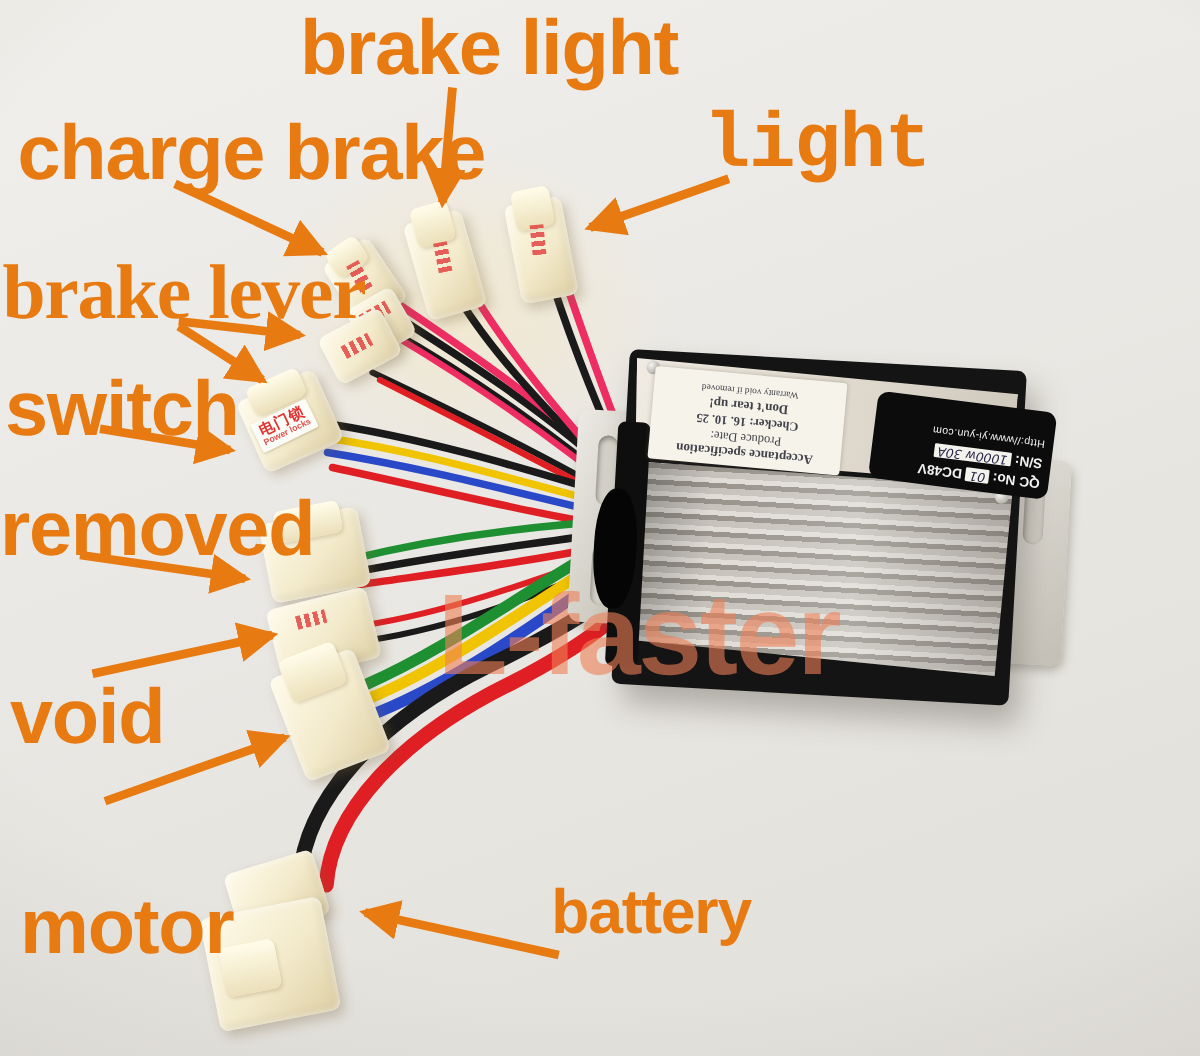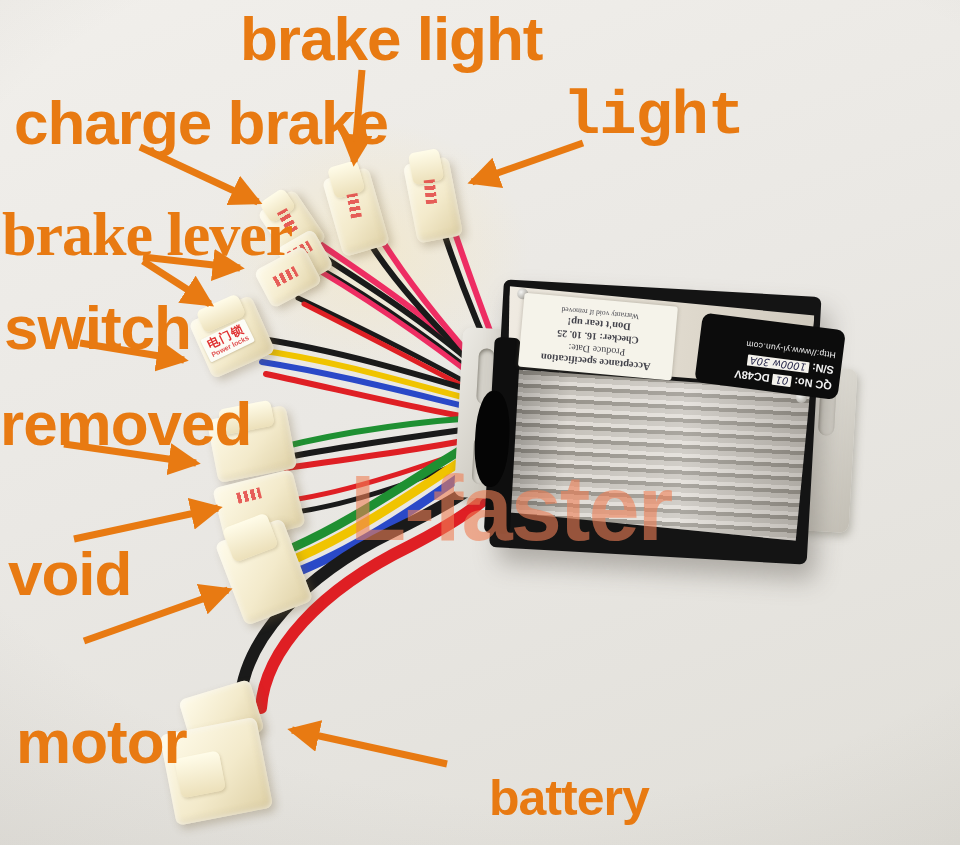--- a/index.html
+++ b/index.html
@@ -236,13 +236,13 @@
 </svg>
 
 <div class="lbl" style="left:240px;top:8px;">brake light</div>
 <div class="lbl" style="left:14px;top:92px;">charge brake</div>
 <div class="lbl" style="left:563px;top:86px;font-family:Liberation Mono, monospace;">light</div>
 <div class="lbl" style="left:2px;top:203px;font-family:Liberation Serif, serif;">brake lever</div>
 <div class="lbl" style="left:4px;top:297px;">switch</div>
 <div class="lbl" style="left:0px;top:393px;">removed</div>
 <div class="lbl" style="left:8px;top:543px;">void</div>
 <div class="lbl" style="left:16px;top:663px;margin-top:48px;">motor</div>
-<div class="lbl big" style="left:441px;top:773px;margin-left:48px;">battery</div>
+<div class="lbl big" style="left:441px;top:704px;">battery</div>
 
 </body></html>

